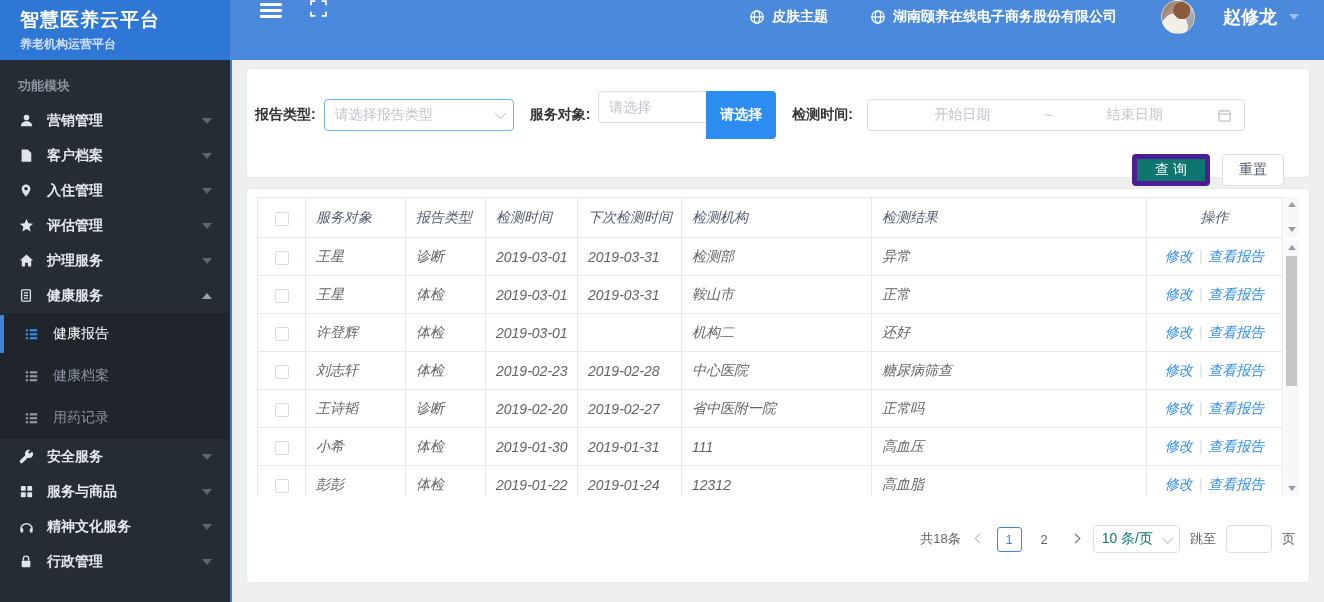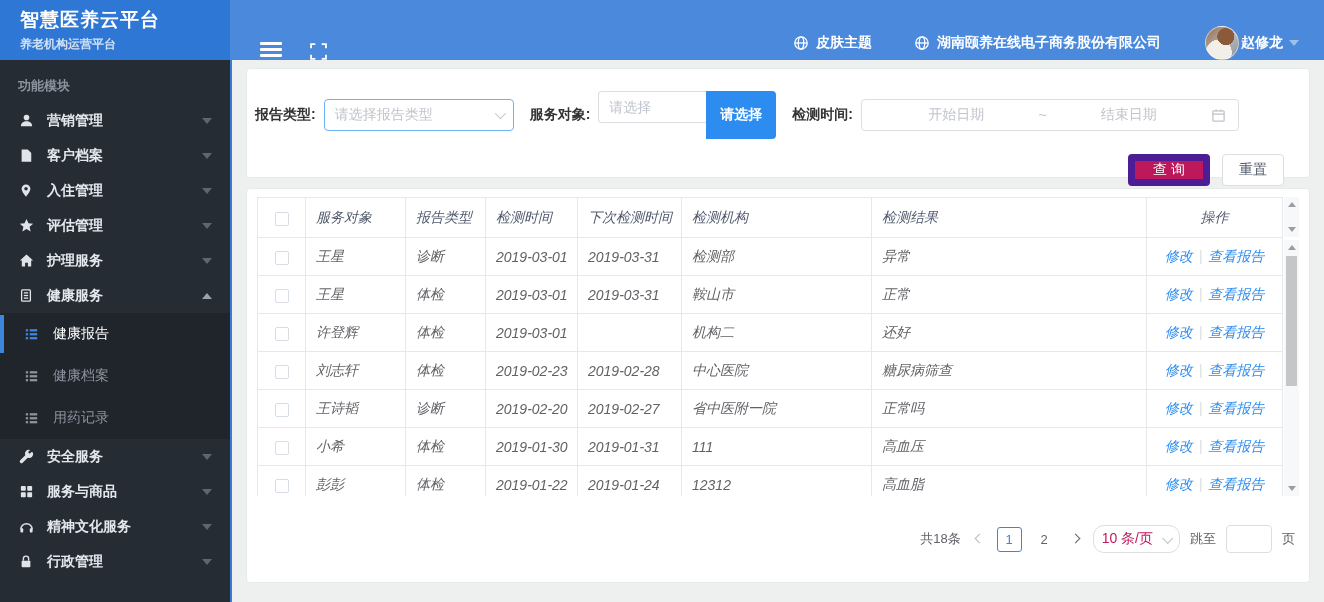--- a/index.html
+++ b/index.html
@@ -6,32 +6,32 @@
   html,body { width:1324px; height:602px; overflow:hidden; background:#eef0f0;
     font-family:"Liberation Sans","DejaVu Sans",sans-serif; }
   .app { width:1324px; height:602px; display:flex; flex-direction:column; }
 
   
   .topbar { height:60px; display:flex; flex:none; background:#4a89dc; color:#fff; }
   .logo { width:230px; flex:none; background:#2f77d4; padding-left:20px;
           display:flex; flex-direction:column; justify-content:center; }
   .logo-title { font-size:19px; font-weight:bold; letter-spacing:1px; }
   .logo-sub { font-size:12px; font-weight:bold; color:rgba(255,255,255,.78); margin-top:3px; }
-  .topbar-main { flex:1; display:flex; align-items:flex-end; padding:0 25px 0 30px; }
+  .topbar-main { flex:1; display:flex; align-items:flex-start; padding:0 25px 0 30px; }
   .tb-icon-btn { margin-right:28px; cursor:pointer; display:flex; align-items:center; }
   .burger { width:22px; }
   .burger i { display:block; height:3px; background:#fff; margin:3px 0; border-radius:1px; }
   .tb-right { margin-left:auto; display:flex; align-items:center; }
   .tb-item { display:flex; align-items:center; gap:7px; font-size:14px; font-weight:bold; margin-left:42px; cursor:pointer; }
   .avatar { width:34px; height:34px; border-radius:50%; margin-left:44px; border:1px solid rgba(255,255,255,.5);
     background:
       radial-gradient(circle at 62% 30%, #8a5a3b 0 28%, transparent 29%),
       radial-gradient(circle at 40% 80%, #f2efe8 0 40%, transparent 41%),
       linear-gradient(135deg,#9a6a45 0%, #b5b9bd 55%, #8d9298 100%); }
-  .username { display:flex; align-items:center; gap:6px; font-size:14px; font-weight:bold; margin-left:2px; cursor:pointer; }
+  .username { display:flex; align-items:center; gap:12px; font-size:18px; font-weight:bold; margin-left:28px; cursor:pointer; }
   .caret-dn { width:0; height:0; border-left:5px solid transparent; border-right:5px solid transparent; border-top:6px solid #9fc0ea; }
 
   
   .body { flex:1; display:flex; min-height:0; }
 
   
   .sidebar { width:230px; flex:none; background:#262c34; overflow:hidden; }
   .side-section { color:#8b949f; font-size:13px; font-weight:bold; padding:17px 0 8px 18px; }
   .menu-item { height:35px; display:flex; align-items:center; padding:0 18px;
     font-size:14px; font-weight:bold; color:#e4e8ee; cursor:pointer; }
@@ -58,26 +58,26 @@
   .select { width:190px; padding:0 10px; justify-content:space-between; border-color:#6fb1f5; cursor:pointer; }
   .placeholder { color:#c0c4cc; }
   .chev { width:8px; height:8px; border-right:1.5px solid #c0c4cc; border-bottom:1.5px solid #c0c4cc;
     transform:rotate(45deg) translateY(-2px); flex:none; }
   .input-group { display:flex; align-items:stretch; height:48px; }
   .text-input { height:32px; width:108px; border:1px solid #dcdee2; border-right:none; border-radius:4px 0 0 4px;
     padding:0 10px; font-size:14px; color:#515a6e; outline:none; font-family:inherit; }
   .text-input::placeholder { color:#c0c4cc; }
   .attach-btn { width:70px; border:none; background:#2d8cf0; color:#fff; font-size:14px; font-weight:bold;
     border-radius:0 4px 4px 0; cursor:pointer; font-family:inherit; }
-  .date-range { width:378px; padding:0 12px; justify-content:center; cursor:pointer; }
+  .date-range { width:378px; padding:0 12px; justify-content:center; cursor:pointer;margin-left:6px; }
   .date-range .dr-part { flex:1; text-align:center; }
   .btn-row { display:flex; justify-content:flex-end; gap:12px; margin-top:15px; }
   .btn { height:32px; border-radius:4px; font-size:14px; cursor:pointer; font-family:inherit;
     display:inline-flex; align-items:center; justify-content:center; }
-  .btn-primary { background:#be185d; border:7px solid #4c1d95; color:#fff; padding:0 18px; }
+  .btn-primary { background:#0f766e; border:5px solid #4c1d95; color:#fff; padding:0 18px; }
   .btn-default { background:#fff; border:1px solid #dcdee2; color:#515a6e; padding:0 16px; }
 
   .table-panel { height:395px; padding:8px 10px 0 10px; display:flex; flex-direction:column; }
   .tp-toolbar { height:32px; flex:none; display:flex; align-items:flex-start; justify-content:space-between; }
   .btn-delete { height:29px; padding:0 13px; gap:7px; color:#ed3f14; }
   .btn-add { height:27px; padding:0 12px; gap:6px; font-weight:bold; }
   .plus { font-size:17px; line-height:1; font-weight:normal; }
 
   .viewport { position:relative; height:299px; overflow:hidden; flex:none; }
   table.grid { width:calc(100% - 16px); border-collapse:collapse; table-layout:fixed; font-size:14px;font-style:italic; }
@@ -108,21 +108,21 @@
   
   .pagination { flex:1; display:flex; align-items:center; justify-content:flex-end; gap:10px;
     font-size:13px; color:#606266; padding-right:4px; }
   .pg-arrow { width:16px; height:16px; position:relative; cursor:pointer; }
   .pg-arrow i { position:absolute; top:4px; left:5px; width:7px; height:7px; border-left:1.5px solid #bbb; border-bottom:1.5px solid #bbb; }
   .pg-arrow.prev i { transform:rotate(45deg); }
   .pg-arrow.next i { transform:rotate(-135deg); border-color:#606266; }
   .pg-num { min-width:25px; height:25px; display:inline-flex; align-items:center; justify-content:center;
     border-radius:3px; cursor:pointer; }
   .pg-num.active { border:1px solid #3f85dc; color:#3f85dc; background:#fff; }
-  .pg-size { height:28px; padding:0 8px; gap:10px; cursor:pointer; color:#be185d;border-radius:11px; }
+  .pg-size { height:28px; padding:0 8px; gap:10px; cursor:pointer; color:#0f766e; }
   .pg-size .chev { transform:rotate(45deg) translateY(-1px); }
   .jump-input { width:46px; height:28px; border:1px solid #dcdee2; border-radius:4px; outline:none;
     text-align:center; font-size:13px; font-family:inherit; }
 
   svg { display:block; }
 </style>
 </head>
 <body>
 
 <div class="app">

